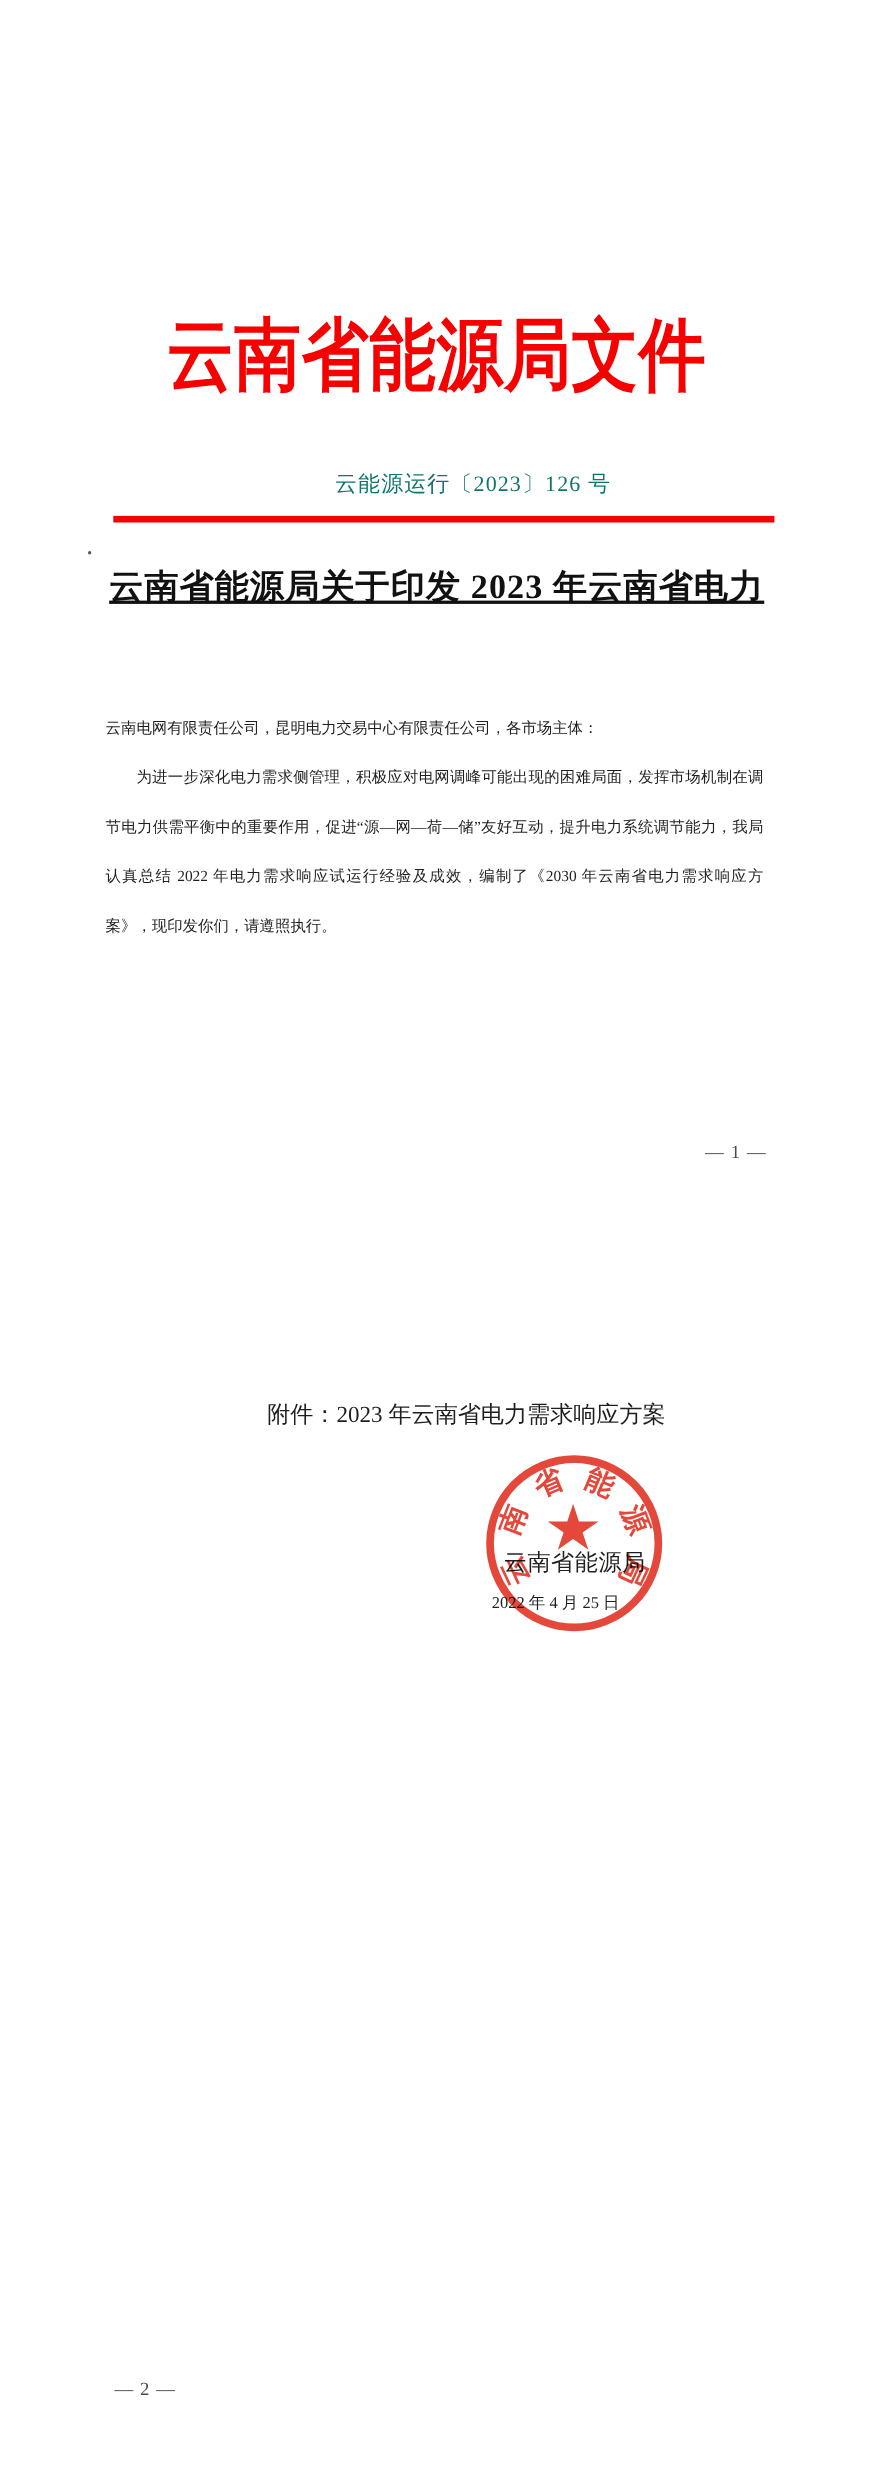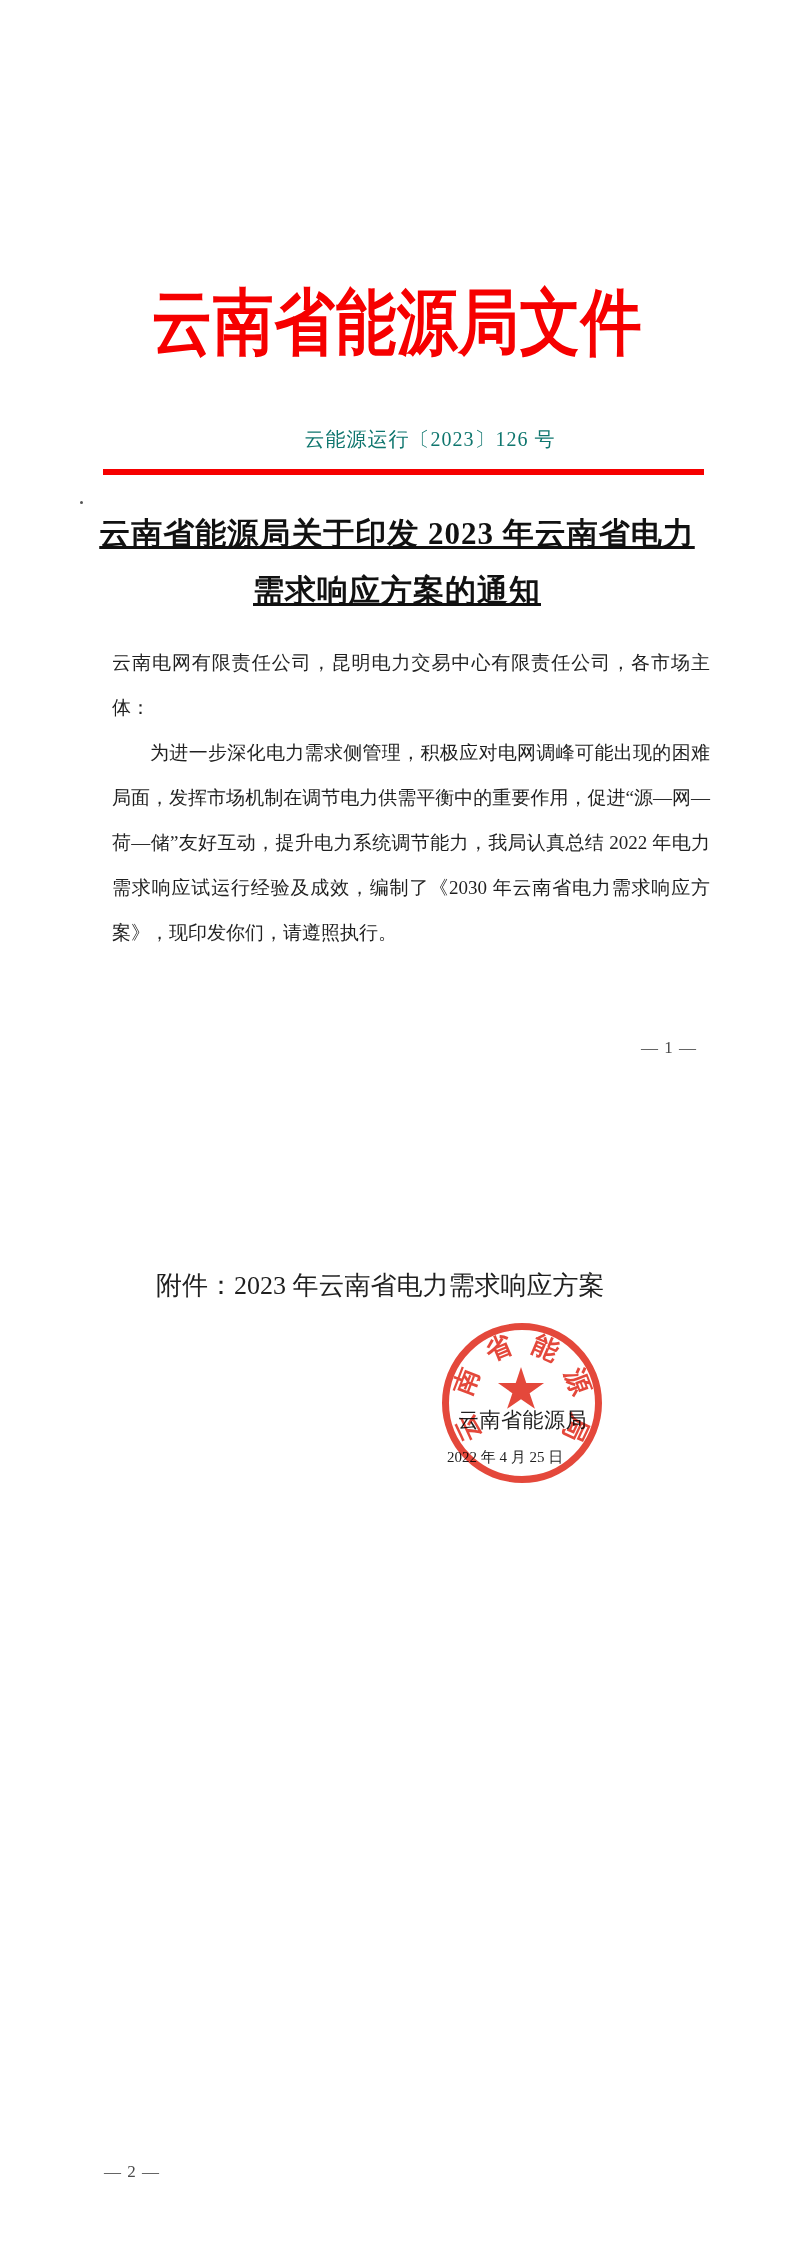--- a/index.html
+++ b/index.html
@@ -42,34 +42,34 @@
   .speck { position: absolute; left: 80px; top: 501px; width: 3px; height: 3px; background: #555; border-radius: 50%; }
 
   .doc-title {
     position: absolute; top: 505px; left: 0; width: 794px; margin: 0;
     text-align: center; font-size: 31px; font-weight: bold; color: #111;
     line-height: 57px; letter-spacing: 1px; text-decoration: underline;
   }
   .doc-title .tl { display: block; }
 
   .body-text {
-    position: absolute; top: 640px; left: 112px; width: 598px;
-    font-size: 19px; line-height: 45px; color: var(--text);
+    position: absolute; top: 640px; left: 96px; width: 598px;
+    font-size: 14px; line-height: 45px; color: var(--text);
     text-align: justify;
   }
   .body-text p { margin: 0; text-justify: inter-ideograph; }
   .body-text .para { text-indent: 2em; }
 
   .footer { position: absolute; font-size: 17px; color: var(--footer-text); letter-spacing: 1px; white-space: nowrap; }
   .f1 { top: 1038px; right: 97px; }
   .f2 { top: 1039px; left: 104px; }
 
   .attachment {
     position: absolute; top: 148px; left: 104px; width: 598px;
-    font-size: 26px; color: var(--text); text-indent: 2em; line-height: 30px;
+    font-size: 21px; color: var(--text); text-indent: 2em; line-height: 30px; text-align: center;
   }
 
   .signer {
     position: absolute; top: 283px; left: 458px;
     font-size: 21px; color: var(--text); letter-spacing: 0.5px; white-space: nowrap;
   }
   .sign-date {
     position: absolute; top: 325px; left: 447px;
     font-size: 15px; color: var(--text); white-space: nowrap;
   }
@@ -104,21 +104,20 @@
 
   <section class="page" id="p1">
     <h1 class="org-title">
       <span class="scx">云南省能源局文件</span>
     </h1>
     <div class="doc-number">云能源运行〔2023〕126 号</div>
     <div class="red-rule"></div>
     <div class="speck"></div>
     <h2 class="doc-title">
       <span class="tl">云南省能源局关于印发 2023 年云南省电力</span>
-      <span class="tl">需求响应方案的通知</span>
     </h2>
     <div class="body-text">
       <p class="salutation">云南电网有限责任公司，昆明电力交易中心有限责任公司，各市场主体：</p>
       <p class="para">为进一步深化电力需求侧管理，积极应对电网调峰可能出现的困难局面，发挥市场机制在调节电力供需平衡中的重要作用，促进“源—网—荷—储”友好互动，提升电力系统调节能力，我局认真总结 2022 年电力需求响应试运行经验及成效，编制了《2030 年云南省电力需求响应方案》，现印发你们，请遵照执行。</p>
     </div>
     <div class="footer f1">— 1 —</div>
   </section>
 
   <section class="page" id="p2">
     <div class="attachment">附件：2023 年云南省电力需求响应方案</div>

